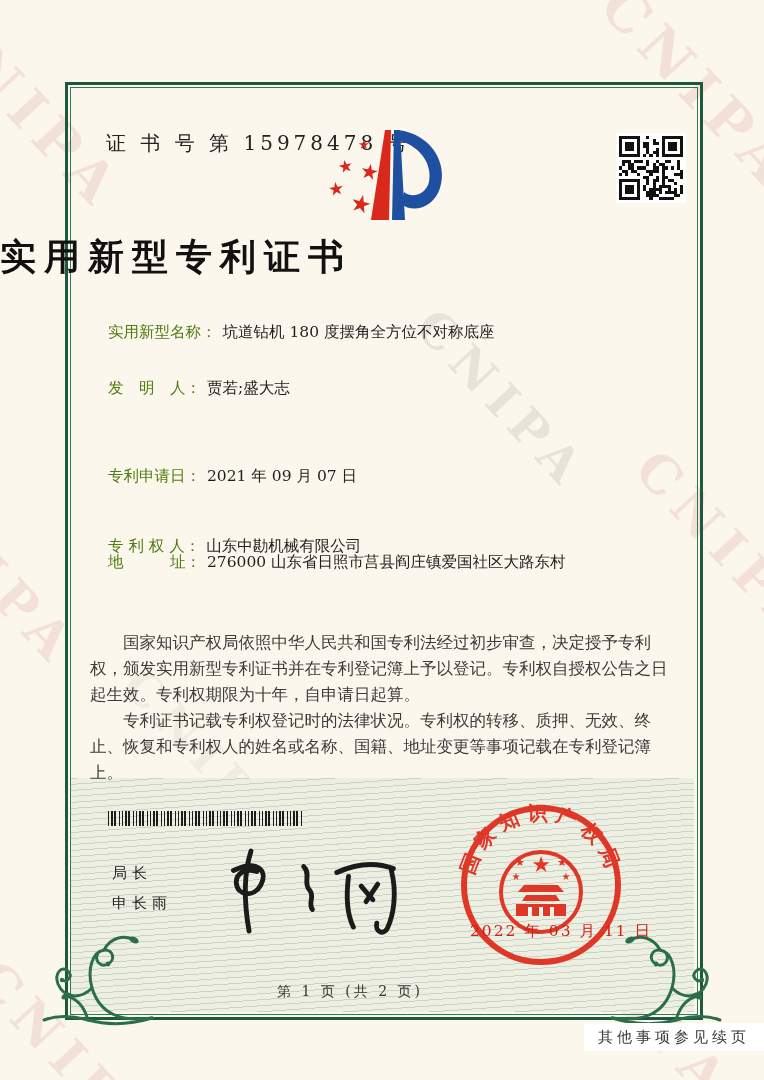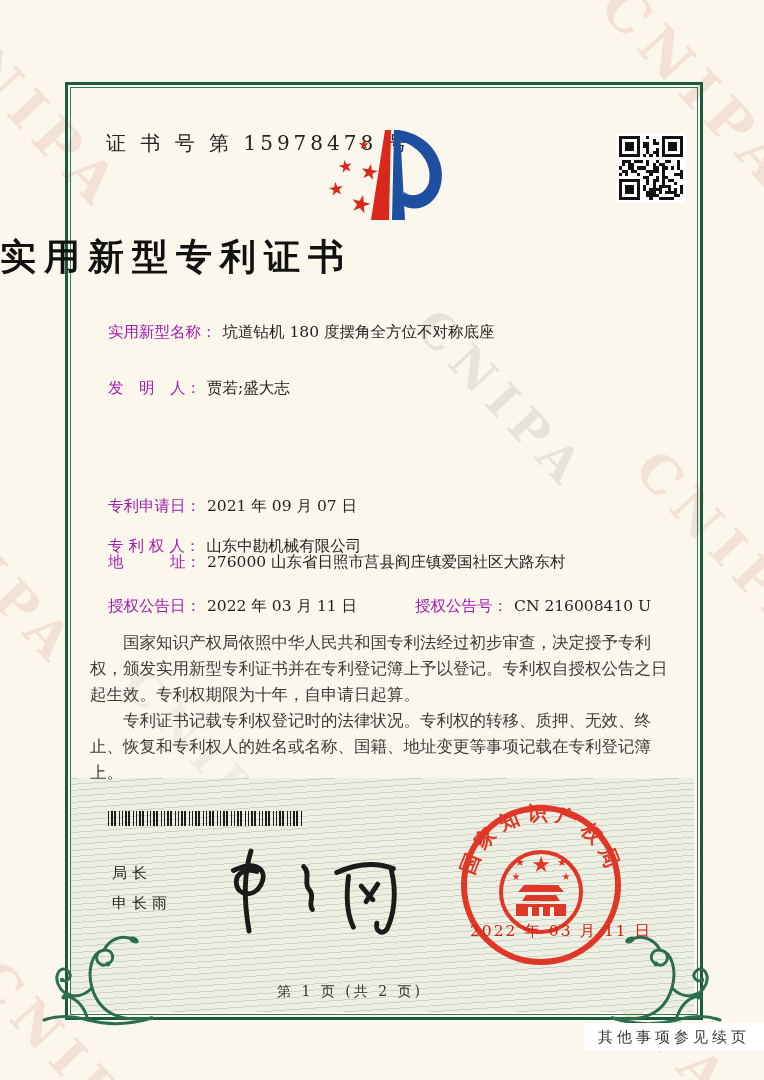--- a/index.html
+++ b/index.html
@@ -24,21 +24,21 @@
   .cert-no{position:absolute;left:106px;top:130px;font-size:20px;letter-spacing:4px;color:#222;}
 
   .logo{position:absolute;left:306px;top:120px;width:152px;height:110px;}
   .logo .star{position:absolute;color:#d9291c;line-height:1;}
 
   .qr{position:absolute;left:616px;top:133px;width:70px;height:70px;background:#fff;}
 
   .title{position:absolute;left:0;top:233px;width:764px;text-align:left;
          font-size:36px;font-weight:bold;letter-spacing:8px;color:#111;}
   .frow{position:absolute;left:108px;font-size:15.5px;color:#222;white-space:nowrap;}
-  .frow .lab{display:inline-block;color:#a21caf;}
+  .frow .lab{display:inline-block;color:#4d7c0f;}
   .frow .val{margin-left:6px;color:#1f1f1f;}
   .frow .lab2{margin-left:58px;}
 
   .paras{position:absolute;left:90px;top:630px;width:588px;font-size:16.5px;line-height:26px;color:#3b3b3b;}
   .paras p{margin:0;text-indent:2em;}
 
   .barcode{position:absolute;left:108px;top:811px;width:196px;height:15px;
     background:repeating-linear-gradient(90deg,#1c1c1c 0 1px,transparent 1px 3px,#1c1c1c 3px 5px,transparent 5px 6px,#1c1c1c 6px 8px,transparent 8px 11px,#1c1c1c 11px 12px,transparent 12px 14px);}
 
   .sig-label{position:absolute;left:112px;font-size:15px;letter-spacing:5px;color:#222;}
@@ -254,31 +254,28 @@
   </div>
 
   <div class="title">实用新型专利证书</div>
 
   <div class="frow" style="top:322px;">
     <span class="lab">实用新型名称：</span><span class="val">坑道钻机 180 度摆角全方位不对称底座</span>
   </div>
   <div class="frow" style="top:378px;">
     <span class="lab">发　明　人：</span><span class="val">贾若;盛大志</span>
   </div>
-  <div class="frow" style="top:466px;margin-top:30px;">
+  <div class="frow" style="top:466px;">
     <span class="lab">专利申请日：</span><span class="val">2021 年 09 月 07 日</span>
   </div>
   <div class="frow" style="top:536px;text-align:right;">
     <span class="lab">专 利 权 人：</span><span class="val">山东中勘机械有限公司</span>
   </div>
   <div class="frow" style="top:552px;">
     <span class="lab">地　　　址：</span><span class="val">276000  山东省日照市莒县阎庄镇爱国社区大路东村</span>
-  </div>
-  <div class="frow" style="top:596px;">
-    <span class="lab">授权公告日：</span><span class="val">2022 年 03 月 11 日</span><span class="lab lab2">授权公告号：</span><span class="val">CN 216008410 U</span>
   </div>
 
   <div class="paras">
     <p>国家知识产权局依照中华人民共和国专利法经过初步审查，决定授予专利权，颁发实用新型专利证书并在专利登记簿上予以登记。专利权自授权公告之日起生效。专利权期限为十年，自申请日起算。</p>
     <p>专利证书记载专利权登记时的法律状况。专利权的转移、质押、无效、终止、恢复和专利权人的姓名或名称、国籍、地址变更等事项记载在专利登记簿上。</p>
   </div>
 
   <div class="barcode"></div>
 
   <div class="sig-label" style="top:864px;">局长</div>

